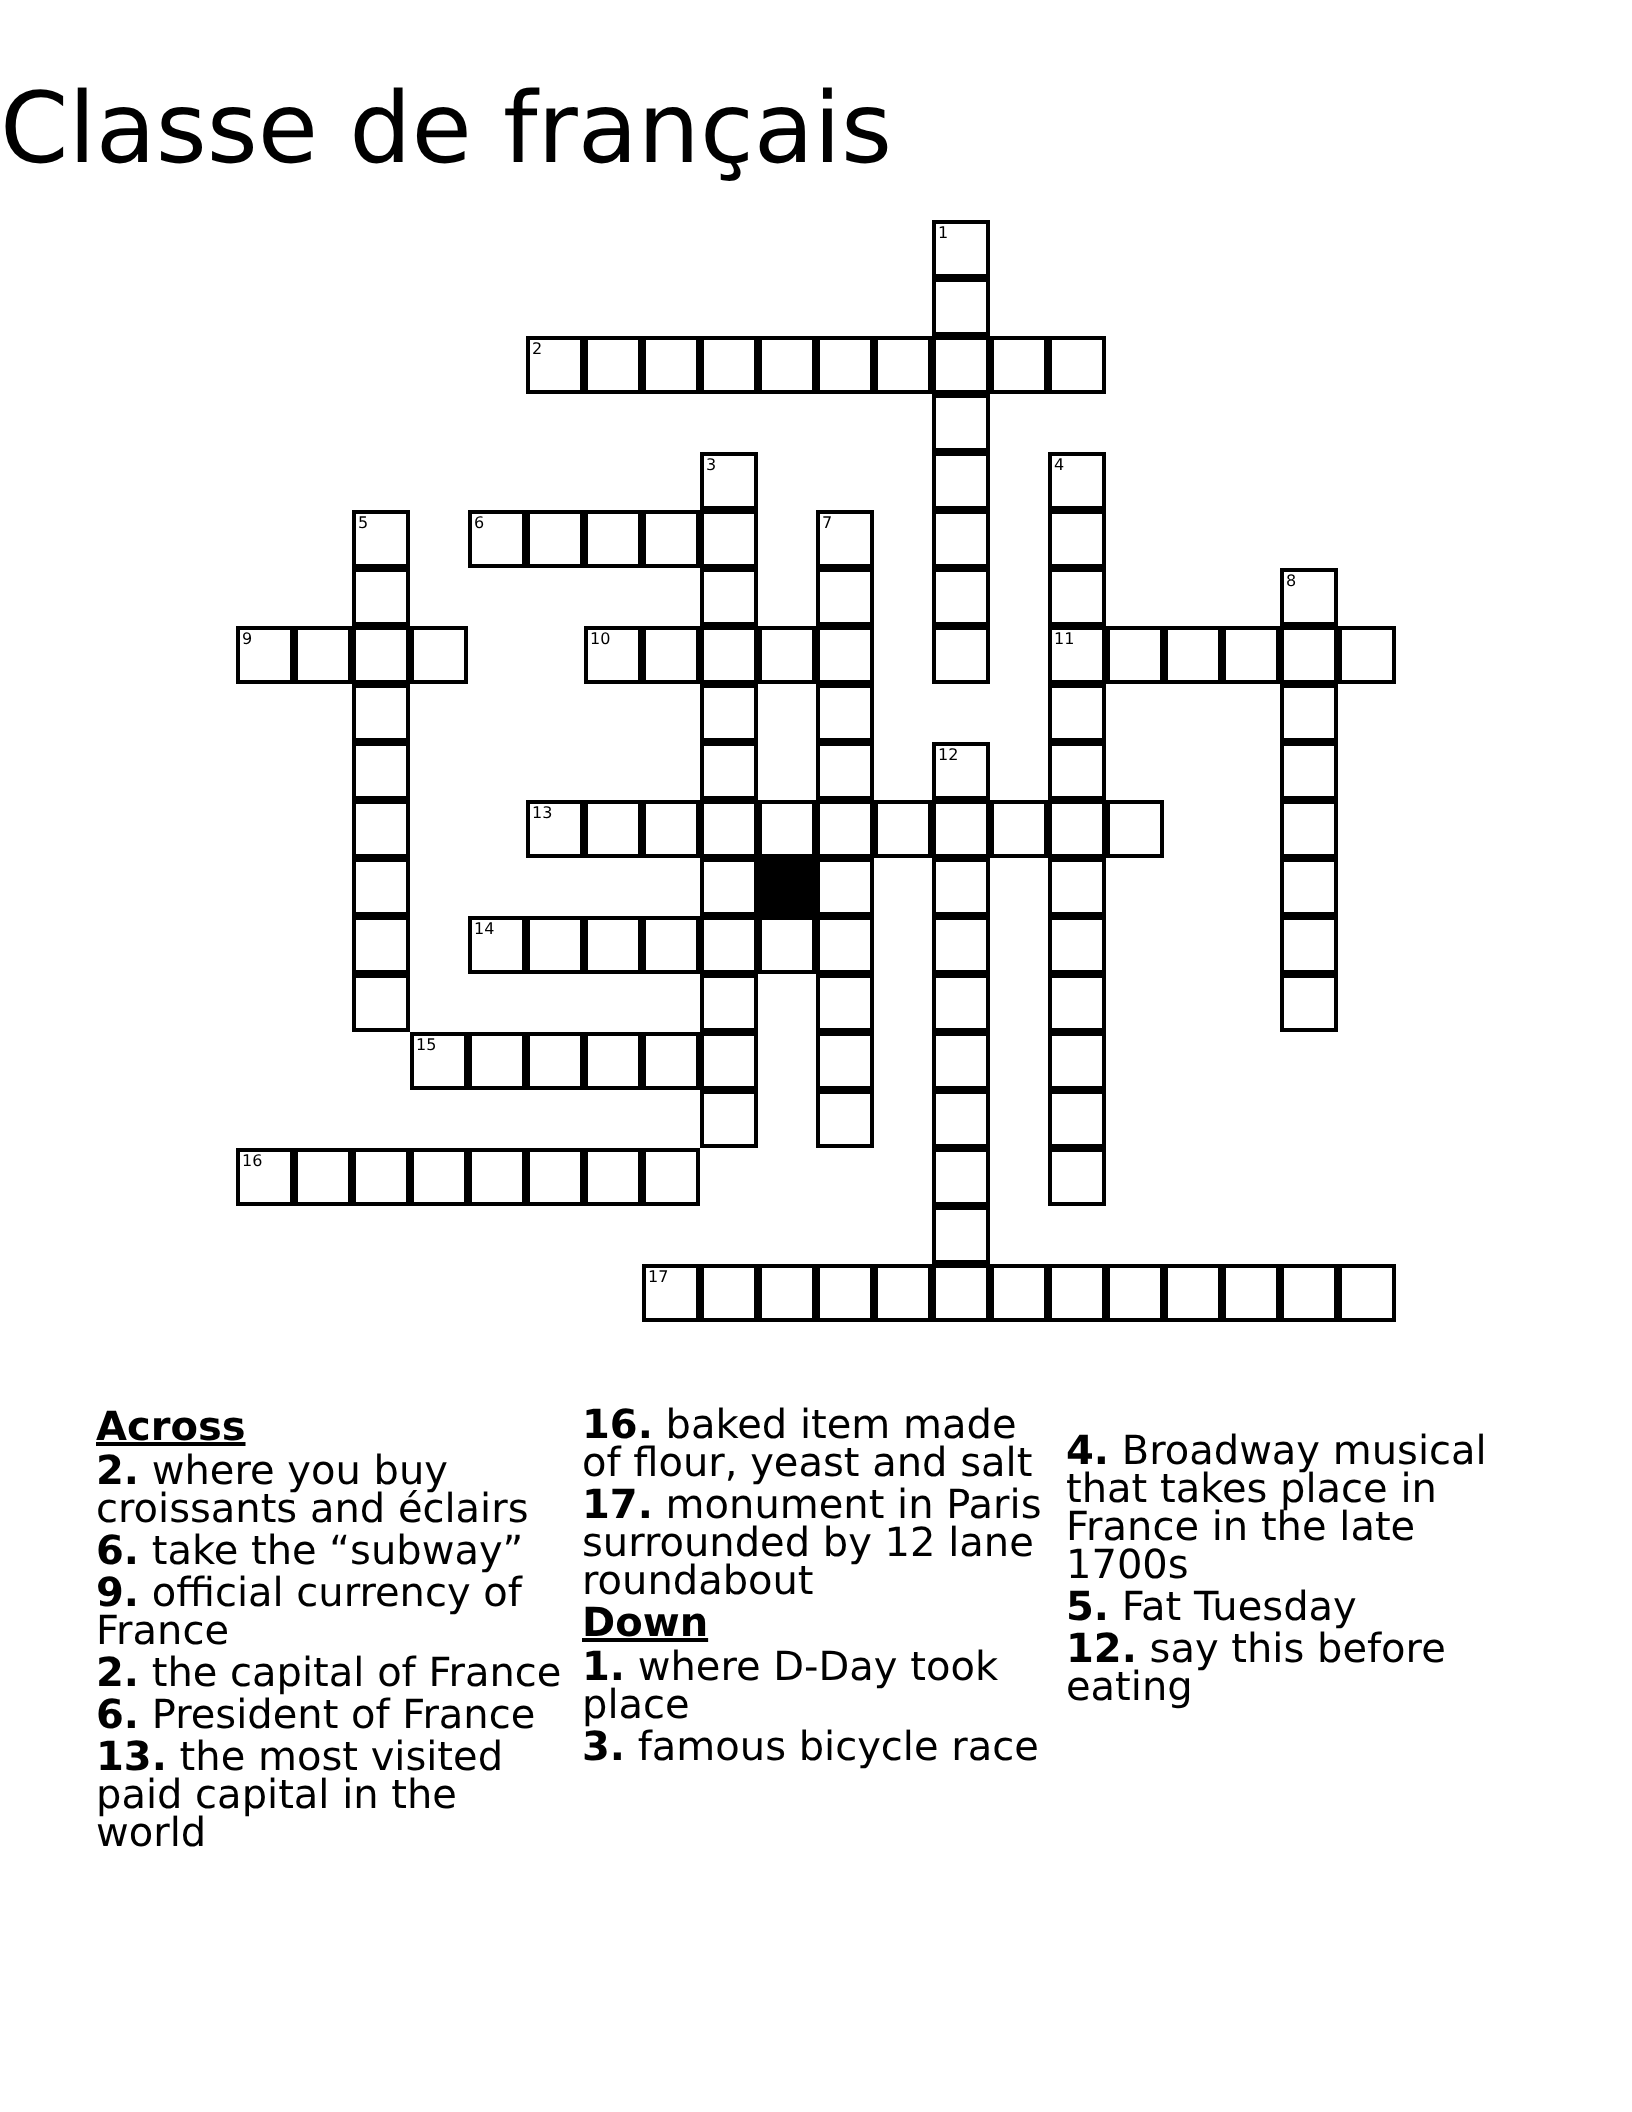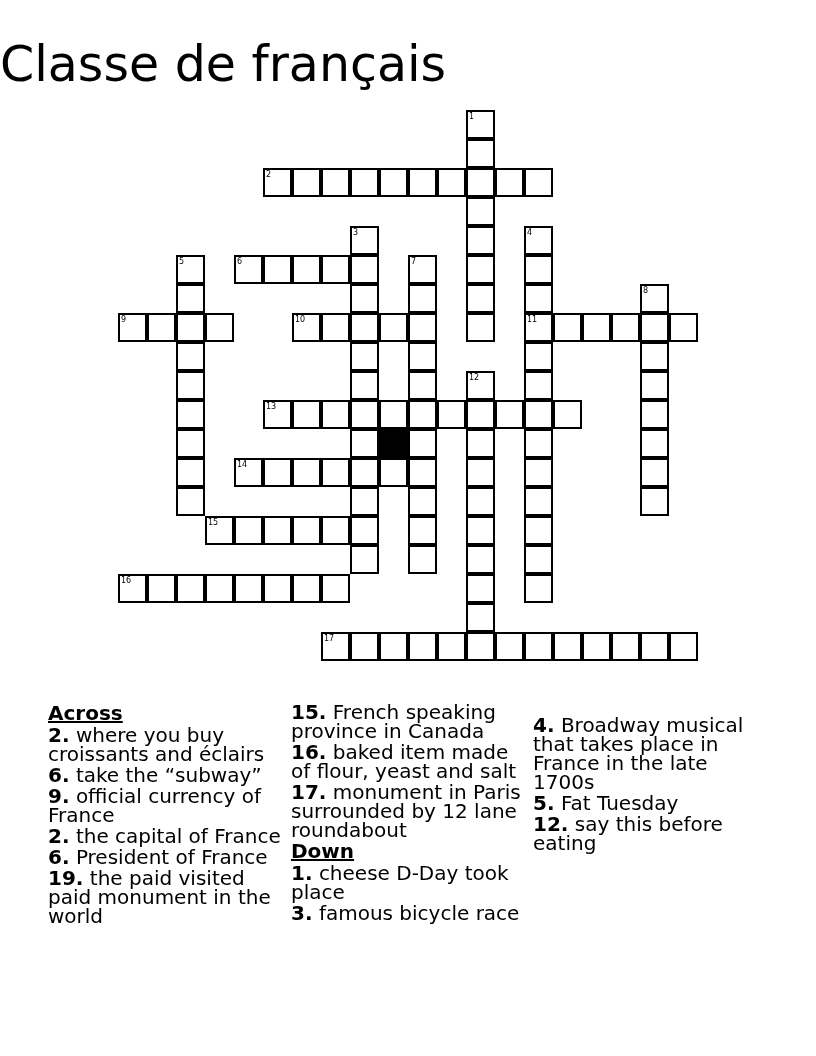--- a/index.html
+++ b/index.html
@@ -250,29 +250,28 @@
     <div class="cell black" style="left: 379px; top: 429px;"></div>
   </div>
 
 <div class="clues col1">
   <div class="clue-heading">Across</div>
   <div class="clue"><span class="n">2.</span> <span>where you buy croissants and éclairs</span></div>
   <div class="clue"><span class="n">6.</span> <span>take the “subway”</span></div>
   <div class="clue"><span class="n">9.</span> <span>official currency of France</span></div>
   <div class="clue"><span class="n">2.</span> <span>the capital of France</span></div>
   <div class="clue"><span class="n">6.</span> <span>President of France</span></div>
-  <div class="clue"><span class="n">19.</span> <span>the paid visited paid monument in the world</span></div>
+  <div class="clue"><span class="n">13.</span> <span>the most visited paid capital in the world</span></div>
 </div>
 
 <div class="clues col2">
-  <div class="clue"><span class="n">15.</span> <span>French speaking province in Canada</span></div>
   <div class="clue"><span class="n">16.</span> <span>baked item made of flour, yeast and salt</span></div>
   <div class="clue"><span class="n">17.</span> <span>monument in Paris surrounded by 12 lane roundabout</span></div>
   <div class="clue-heading">Down</div>
-  <div class="clue"><span class="n">1.</span> <span>cheese D-Day took place</span></div>
+  <div class="clue"><span class="n">1.</span> <span>where D-Day took place</span></div>
   <div class="clue"><span class="n">3.</span> <span>famous bicycle race</span></div>
 </div>
 
 <div class="clues col3">
   <div class="clue"><span class="n">4.</span> <span>Broadway musical that takes place in France in the late 1700s</span></div>
   <div class="clue"><span class="n">5.</span> <span>Fat Tuesday</span></div>
   <div class="clue"><span class="n">12.</span> <span>say this before eating</span></div>
 </div>
 
 </body></html>

